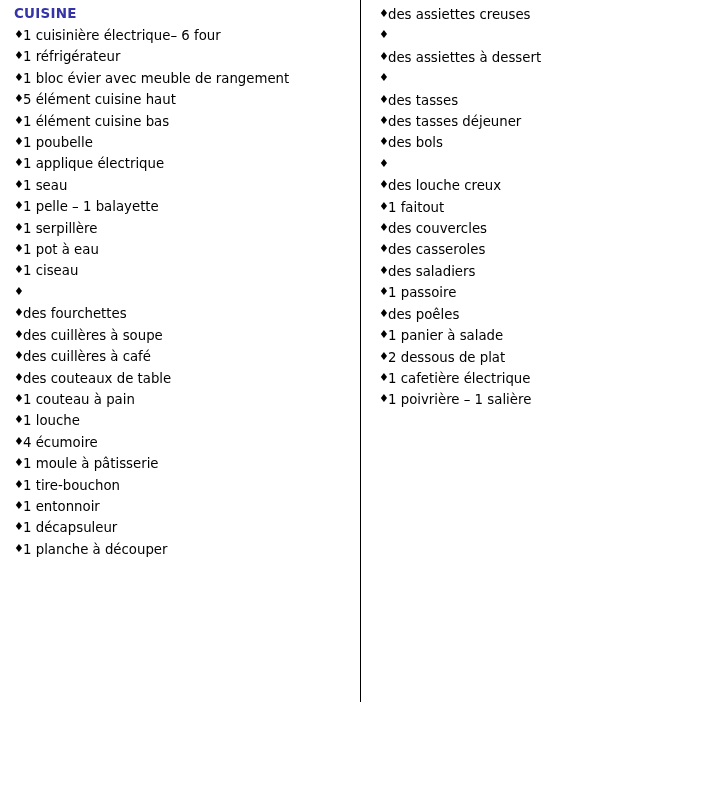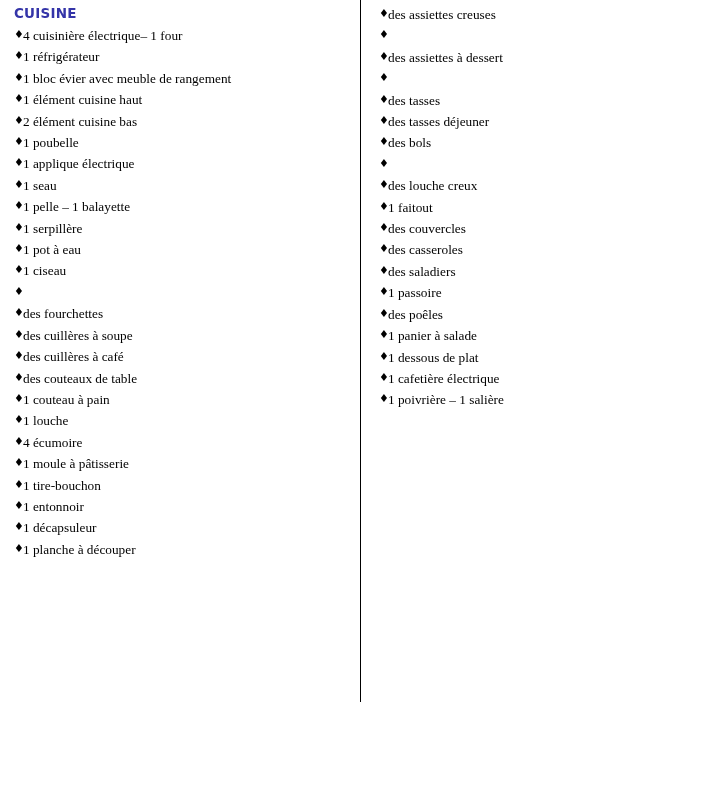--- a/index.html
+++ b/index.html
@@ -74,54 +74,53 @@
     display: inline-block;
     width: 9px;
     min-width: 9px;
     font-size: 11px;
     line-height: 21.4px;
     color: #000000;
     transform: translateY(-1px);
   }
   .itxt {
     display: inline-block;
-    font-family: Liberation Serif, serif;
   }
   .right-top-pad {
     height: 0px;
   }
 </style>
 </head>
 <body>
 
 <div class="page">
   <div class="columns">
 
     <div class="col col-left">
       <div class="section-title">CUISINE</div>
       <ul class="items">
         <li>
             <span class="bullet">♦</span>
-            <span class="itxt">4 cuisinière électrique– 1 four</span>
+            <span class="itxt">1 cuisinière électrique– 6 four</span>
           </li>
         <li>
             <span class="bullet">♦</span>
             <span class="itxt">1 réfrigérateur</span>
           </li>
         <li>
             <span class="bullet">♦</span>
             <span class="itxt">1 bloc évier avec meuble de rangement</span>
           </li>
         <li>
             <span class="bullet">♦</span>
-            <span class="itxt">1 élément cuisine haut</span>
-          </li>
-        <li>
-            <span class="bullet">♦</span>
-            <span class="itxt">2 élément cuisine bas</span>
+            <span class="itxt">5 élément cuisine haut</span>
+          </li>
+        <li>
+            <span class="bullet">♦</span>
+            <span class="itxt">1 élément cuisine bas</span>
           </li>
         <li>
             <span class="bullet">♦</span>
             <span class="itxt">1 poubelle</span>
           </li>
         <li>
             <span class="bullet">♦</span>
             <span class="itxt">1 applique électrique</span>
           </li>
         <li>
@@ -259,21 +258,21 @@
         <li>
             <span class="bullet">♦</span>
             <span class="itxt">des poêles</span>
           </li>
         <li>
             <span class="bullet">♦</span>
             <span class="itxt">1 panier à salade</span>
           </li>
         <li>
             <span class="bullet">♦</span>
-            <span class="itxt">1 dessous de plat</span>
+            <span class="itxt">2 dessous de plat</span>
           </li>
         <li>
             <span class="bullet">♦</span>
             <span class="itxt">1 cafetière électrique</span>
           </li>
         <li>
             <span class="bullet">♦</span>
             <span class="itxt">1 poivrière – 1 salière</span>
           </li>
       </ul>

